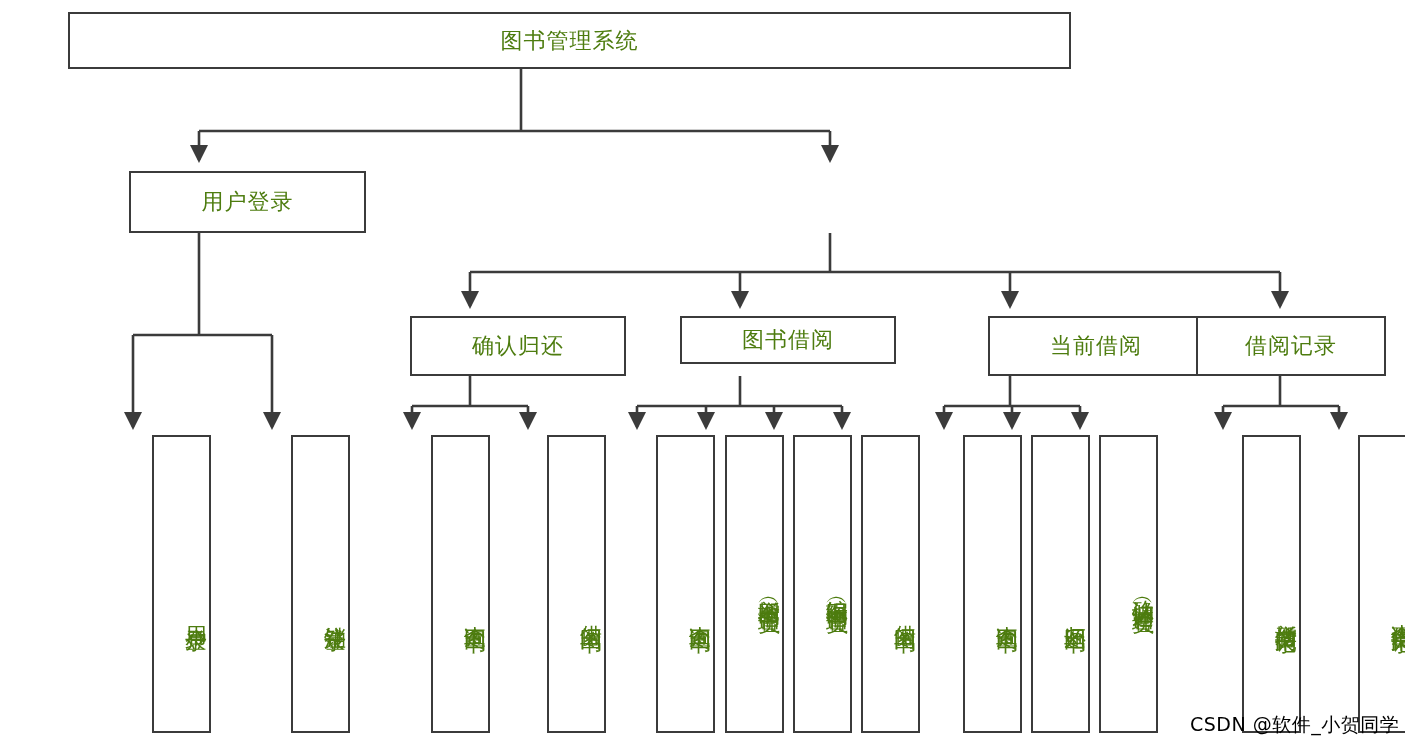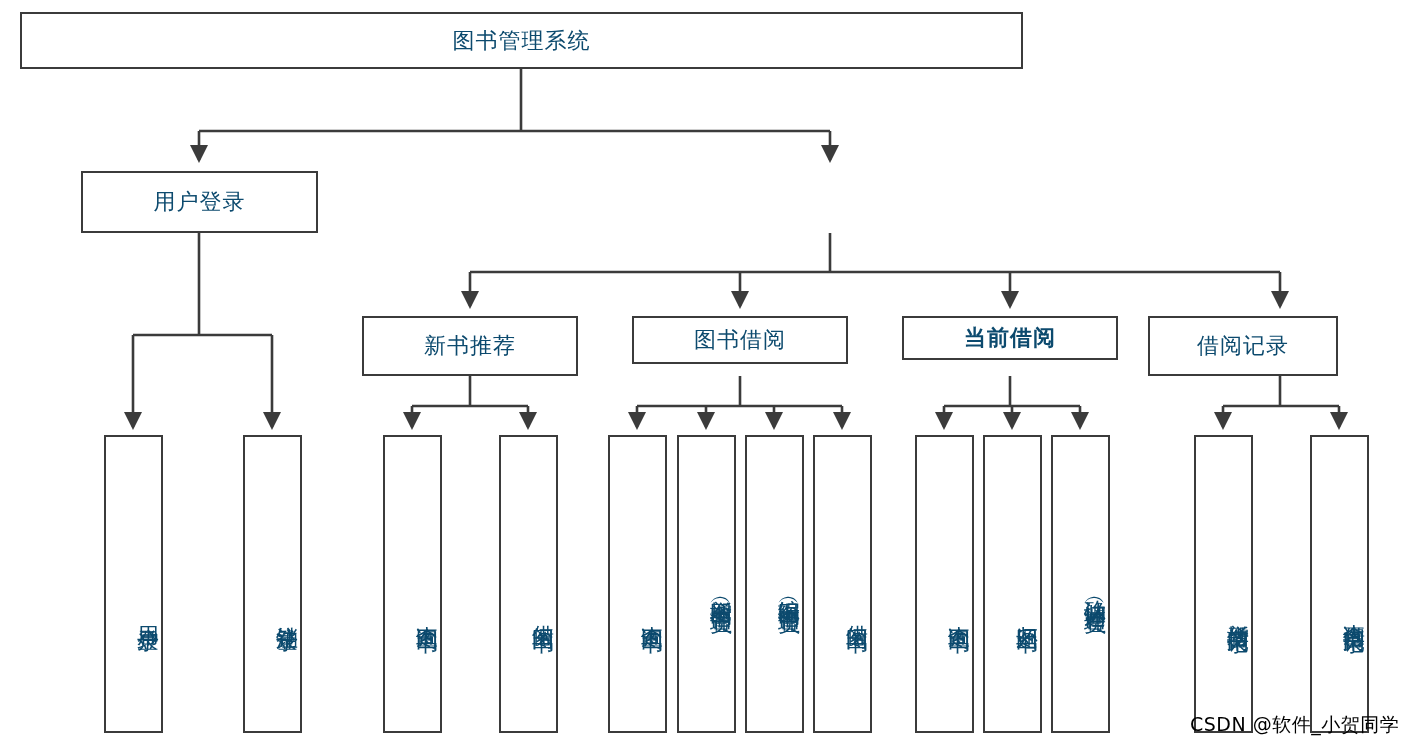--- a/index.html
+++ b/index.html
@@ -22,21 +22,22 @@
     height: 747px;
     pointer-events: none;
   }
   .node {
     position: absolute;
     border: 2px solid #3b3b3b;
     background: #ffffff;
     display: flex;
     align-items: center;
     justify-content: center;
-    color: #0c4a6e;
+    color: #4d7c0f;
+    margin-left: 48px;
   }
   .node.h {
     font-size: 22px;
     letter-spacing: 1px;
     white-space: nowrap;
   }
   .node.root { font-size: 22px; }
   .node.v {
     writing-mode: vertical-rl;
     text-orientation: upright;
@@ -117,23 +118,23 @@
       <path d="M 1223 406 L 1339 406"></path>
       <path d="M 1223 406 L 1223 427" marker-end="url(#arrow)"></path>
       <path d="M 1339 406 L 1339 427" marker-end="url(#arrow)"></path>
     </g>
   </svg>
 
   <div class="node h root" style="left:20px; top:12px; width:1003px; height:57px;">图书管理系统</div>
 
   <div class="node h" style="left:81px; top:171px; width:237px; height:62px;">用户登录</div>
 
-  <div class="node h" style="left:362px; top:316px; width:216px; height:60px;">新书推荐</div>
+  <div class="node h" style="left:362px; top:316px; width:216px; height:60px;">确认归还</div>
   <div class="node h" style="left:632px; top:316px; width:216px; height:48px;">图书借阅</div>
-  <div class="node h" style="left:902px; top:316px; width:216px; height:44px;font-weight:bold;">当前借阅</div>
+  <div class="node h" style="left:940px; top:316px; width:216px; height:60px;">当前借阅</div>
   <div class="node h" style="left:1148px; top:316px; width:190px; height:60px;">借阅记录</div>
 
   <div class="node v" style="left:104px; top:435px; width:59px; height:298px;">
     <span class="vtext">用户登录</span>
   </div>
   <div class="node v" style="left:243px; top:435px; width:59px; height:298px;">
     <span class="vtext">注销登录</span>
   </div>
 
   <div class="node v" style="left:383px; top:435px; width:59px; height:298px;">

